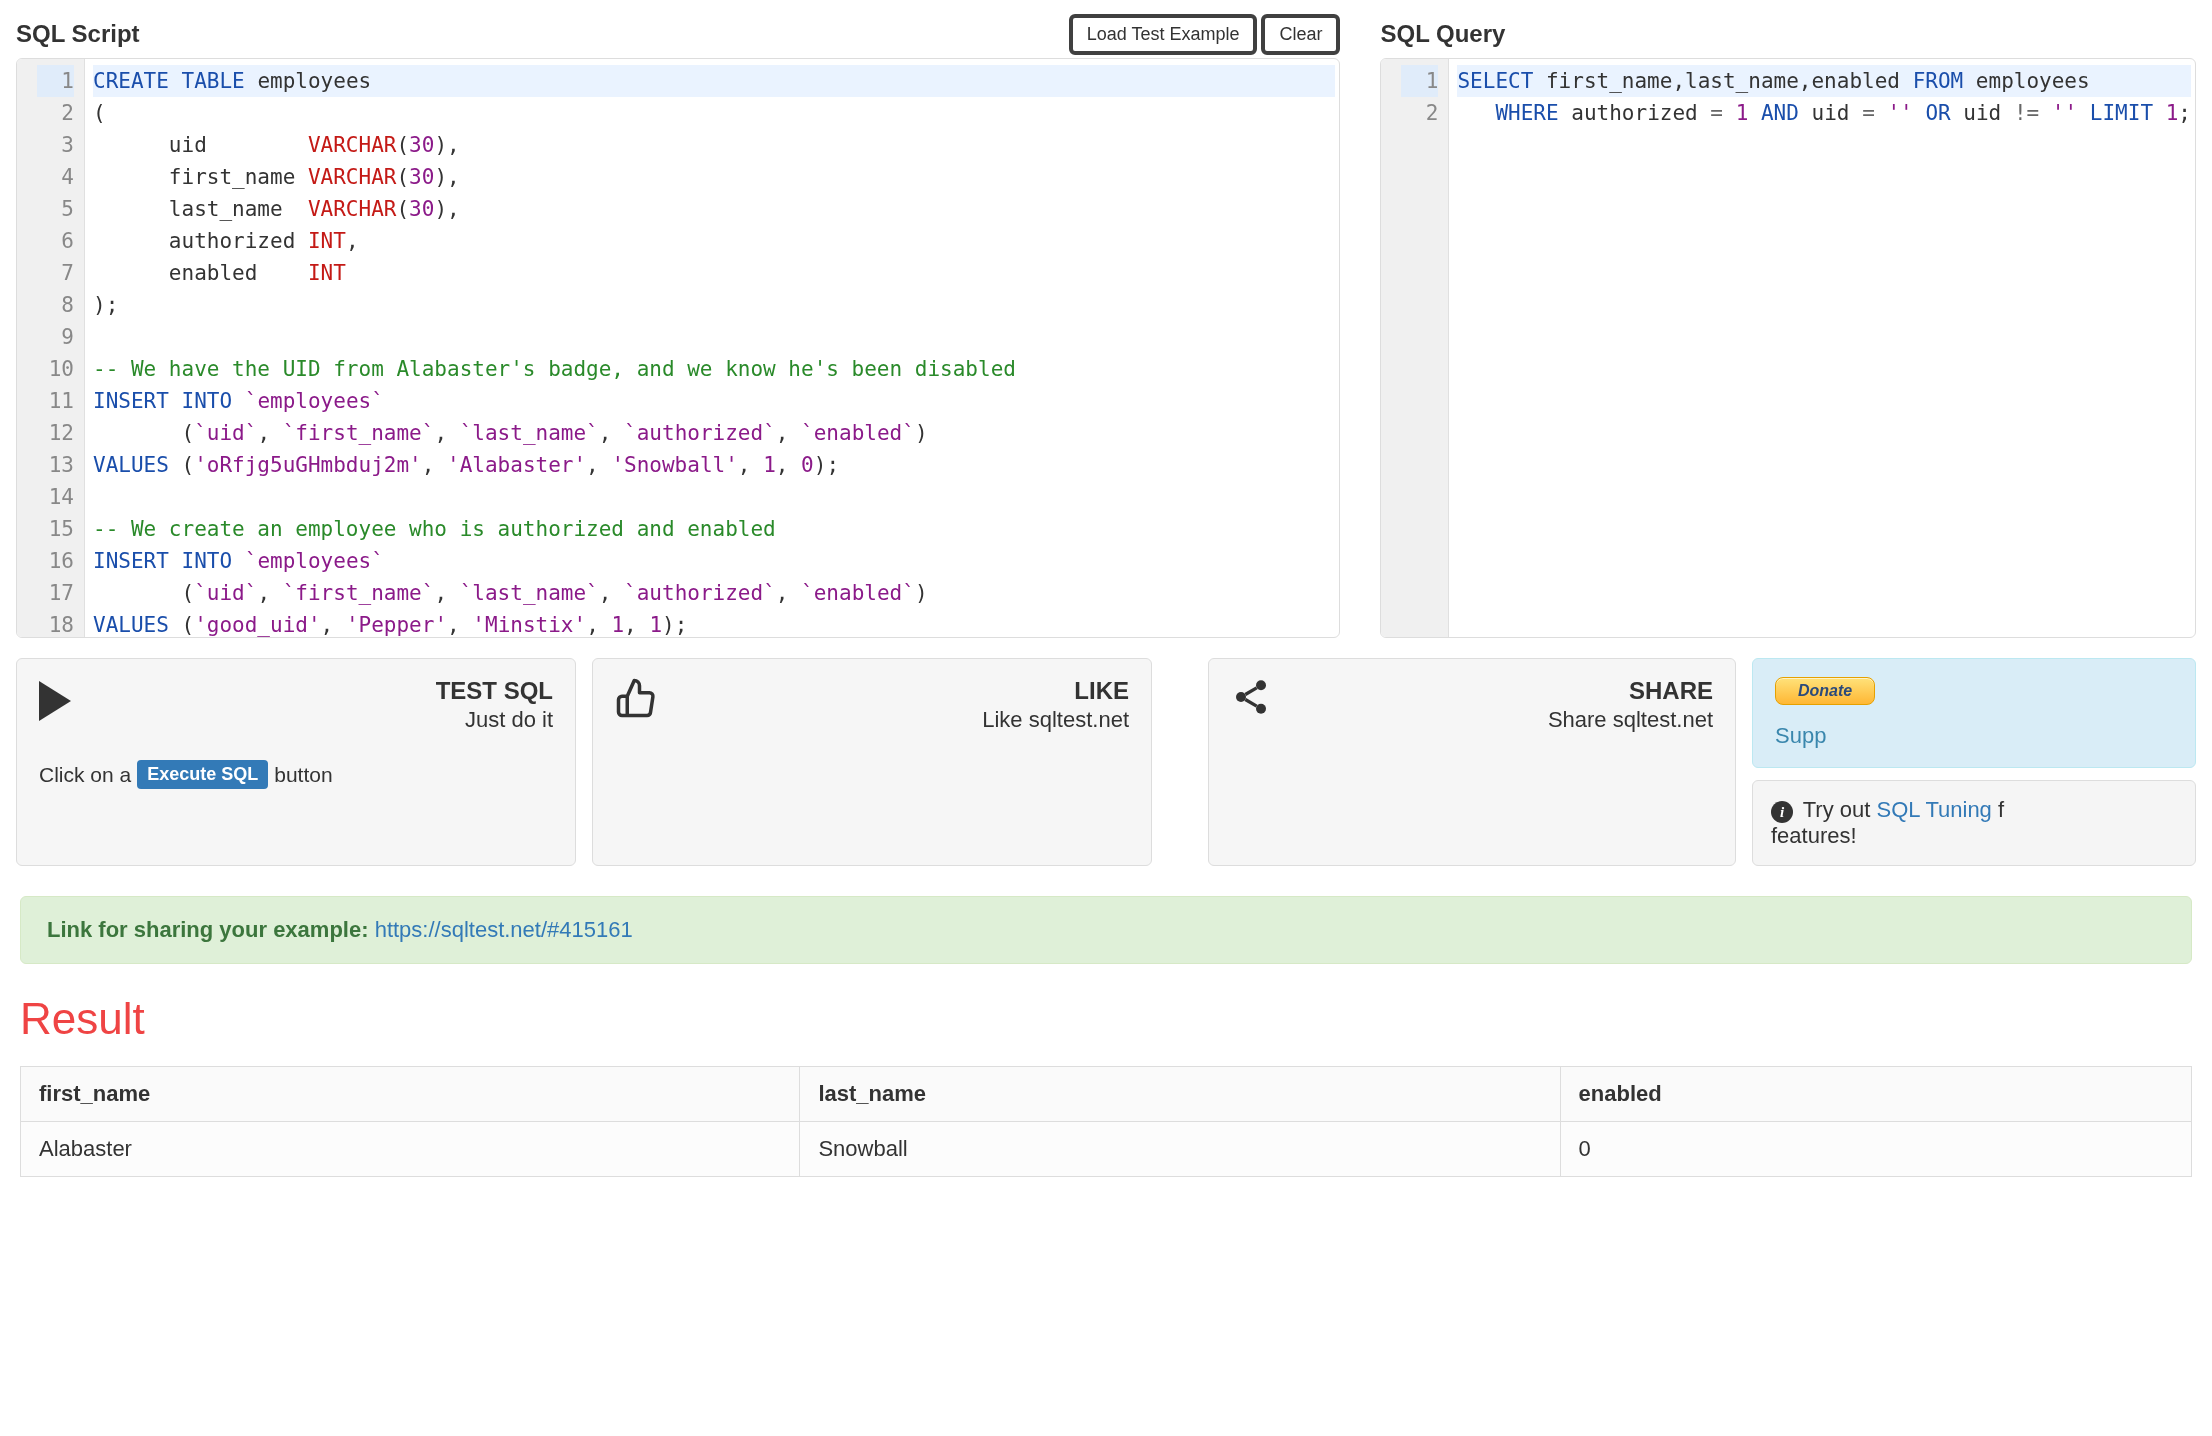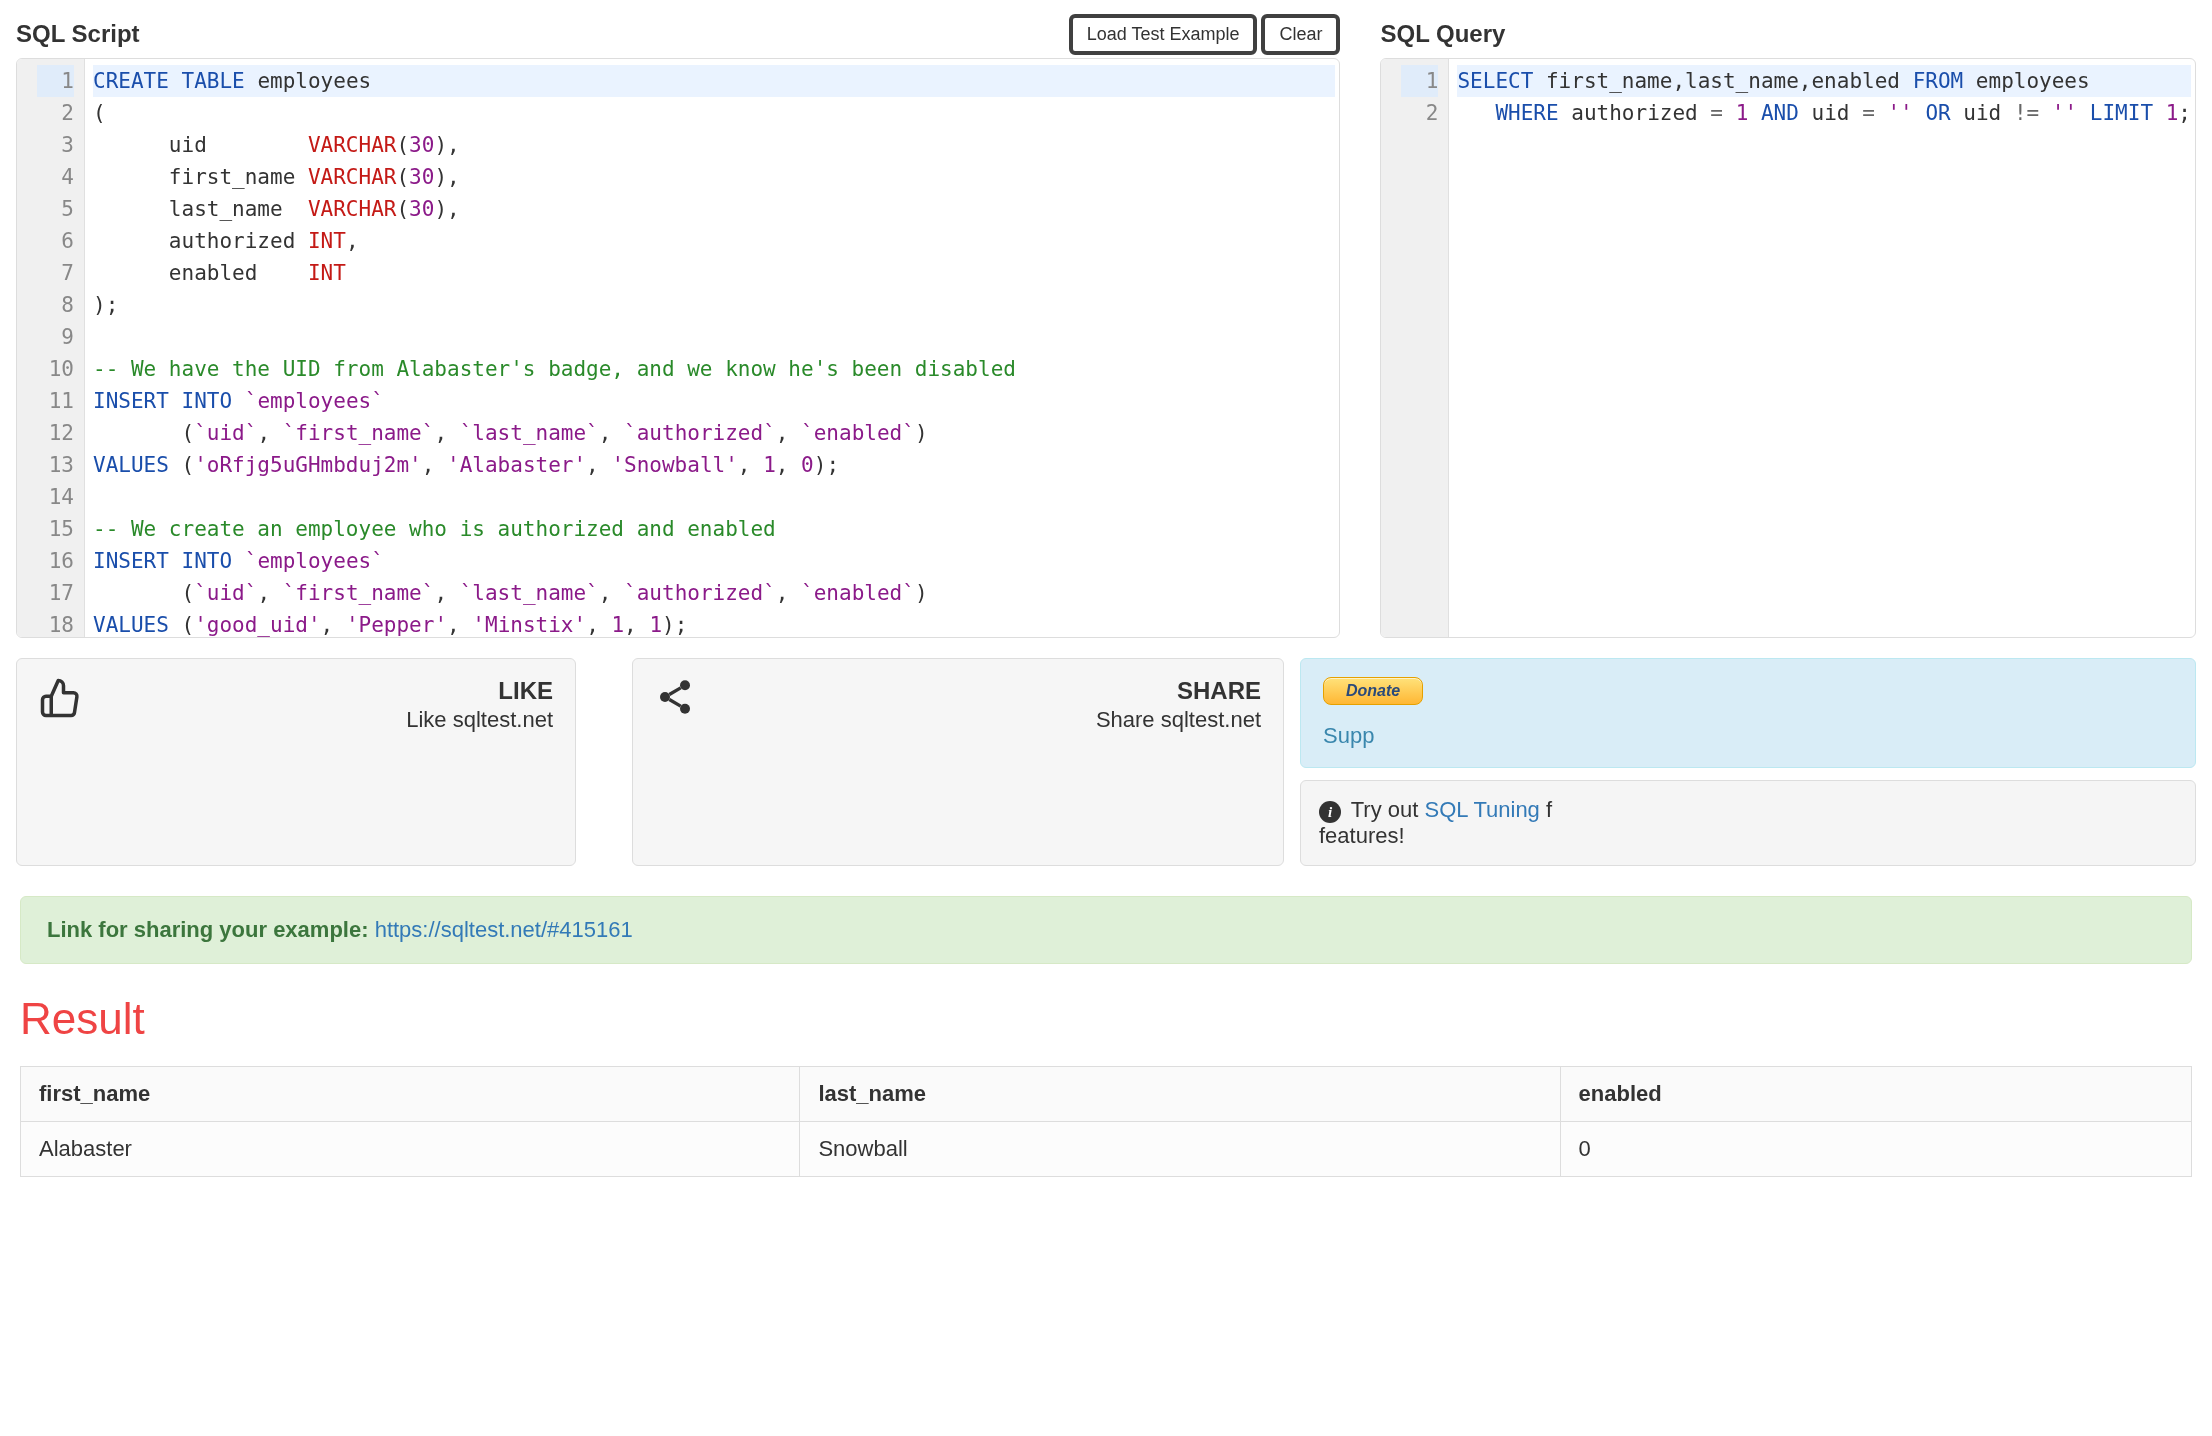--- a/index.html
+++ b/index.html
@@ -97,21 +97,21 @@
   border: 1px solid #ddd;
   border-radius: 6px;
   background: #f6f6f6;
   padding: 18px 22px;
   display: flex;
   align-items: flex-start;
   min-height: 92px;
 }
 .action-box.test { width: 560px; flex-direction: column; }
 .action-box.like { width: 560px; }
-.action-box.share { width: 652px; margin-left: 40px;}
+.action-box.share { width: 528px; margin-left: 40px;}
 .action-box.donate { flex: 1; background: #d9edf7; border-color: #bce8f1; flex-direction: column; }
 .action-top {
   display: flex;
   align-items: flex-start;
   width: 100%;
 }
 .action-icon {
   width: 60px;
   font-size: 38px;
   color: #333;
@@ -286,20 +286,37 @@
         <div class="gutter" id="query-gutter">
             <div class="hl">1</div>
             <div>2</div>
           </div>
         <div class="code-body" id="query-body"><div class="code-line hl"><span class="kw">SELECT</span><span> first_name,last_name,enabled </span><span class="kw">FROM</span><span> employees</span></div><div class="code-line"><span>   </span><span class="kw">WHERE</span><span> authorized </span><span class="op">=</span><span> </span><span class="num">1</span><span> </span><span class="kw">AND</span><span> uid </span><span class="op">=</span><span> </span><span class="str">''</span><span> </span><span class="kw">OR</span><span> uid </span><span class="op">!=</span><span> </span><span class="str">''</span><span> </span><span class="kw">LIMIT</span><span> </span><span class="num">1</span><span>;</span></div></div>
       </div>
     </div>
   </div>
 
   <div class="action-row">
+    <div class="action-box test">
+      <div class="action-top">
+        <div class="action-icon">
+          <span class="play-icon"></span>
+        </div>
+        <div class="action-text">
+          <div class="action-title">TEST SQL</div>
+          <div class="action-sub">Just do it</div>
+        </div>
+      </div>
+      <div class="action-divider"></div>
+      <div class="hint-row">
+        <span>Click on a</span>
+        <span class="badge-blue">Execute SQL</span>
+        <span>button</span>
+      </div>
+    </div>
 
     <div class="action-box like" style="flex-direction:column;">
       <div class="action-top">
         <div class="action-icon">
           <svg width="42" height="42" viewBox="0 0 24 24" fill="none" stroke="#333" stroke-width="2" stroke-linecap="round" stroke-linejoin="round">
               <path d="M14 9V5a3 3 0 0 0-3-3l-4 9v11h11.28a2 2 0 0 0 2-1.7l1.38-9a2 2 0 0 0-2-2.3zM7 22H4a2 2 0 0 1-2-2v-7a2 2 0 0 1 2-2h3"></path>
             </svg>
         </div>
         <div class="action-text">
           <div class="action-title">LIKE</div>

